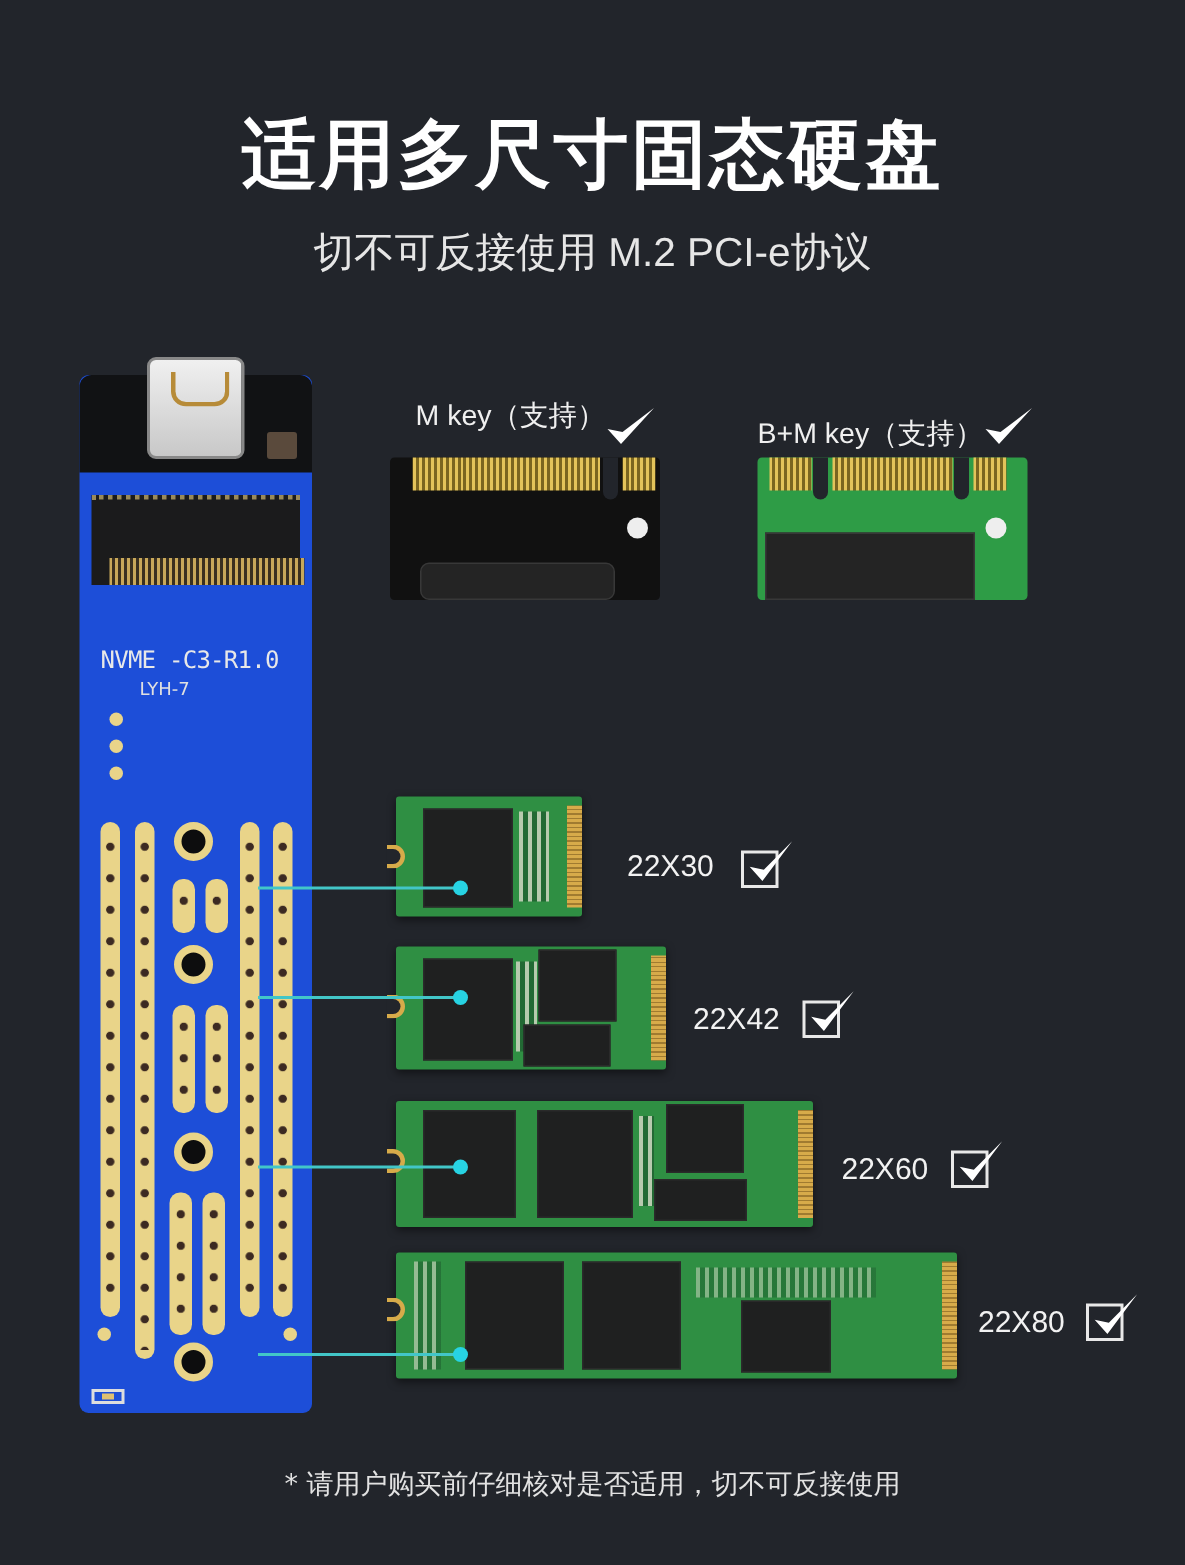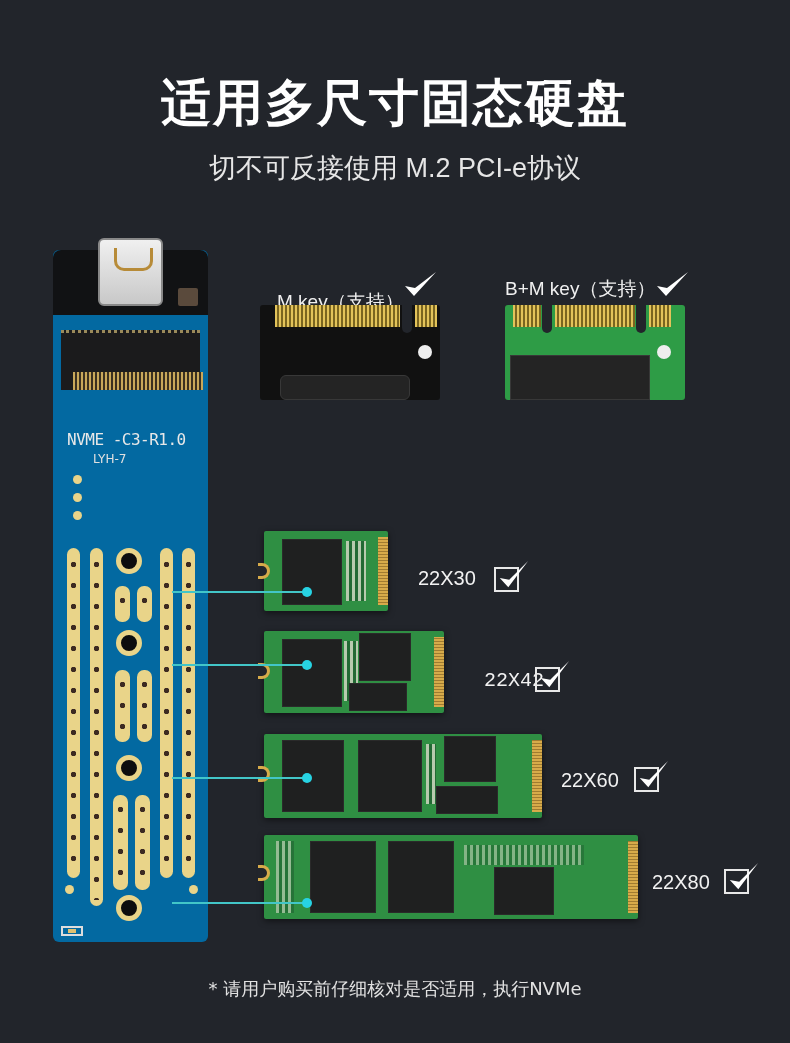--- a/index.html
+++ b/index.html
@@ -3,21 +3,21 @@
 <meta charset="utf-8">
 <style>
   * { box-sizing: border-box; margin: 0; padding: 0; }
   html, body { width: 790px; height: 1043px; background: #22252b; overflow: hidden; }
   body { position: relative; font-family: "DejaVu Sans", "Liberation Sans", sans-serif; color: #fff; }
 
   .title { position: absolute; top: 70px; left: 0; width: 790px; text-align: center; font-size: 50px; font-weight: bold; letter-spacing: 2px; color: #ffffff; }
   .subtitle { position: absolute; top: 150px; left: 0; width: 790px; text-align: center; font-size: 27px; color: #e6e6e6; font-family: "Liberation Sans", "DejaVu Sans", sans-serif; }
 
   
-  .adapter { position: absolute; left: 53px; top: 250px; width: 155px; height: 692px; background: #0369a1; border-radius: 6px; }
+  .adapter { position: absolute; left: 53px; top: 250px; width: 155px; height: 692px; background: #1d4ed8; border-radius: 6px; }
   .adapter .top-head { position: absolute; left: 0; top: 0; width: 155px; height: 65px; background: #111214; border-radius: 8px 8px 0 0; }
   .usbc { position: absolute; left: 45px; top: -12px; width: 65px; height: 68px; background: linear-gradient(#f0f0f0, #c8c8c8); border-radius: 6px; border: 2px solid #888; }
   .usbc::after { content:""; position:absolute; left:14px; top:8px; width:33px; height:20px; border:3px solid #b78b38; border-top:none; border-radius: 0 0 10px 10px; }
   .chip-l4 { position: absolute; left: 125px; top: 38px; width: 20px; height: 18px; background: #5a4a3c; border-radius: 2px; }
   .slot { position: absolute; left: 8px; top: 80px; width: 139px; height: 60px; background: #1b1b1c; border-top: 3px dotted #9a8a5a; }
   .slot .pins { position: absolute; left: 12px; bottom: 0; width: 130px; height: 18px; background: repeating-linear-gradient(90deg, #c8a85a 0 2px, #3a3020 2px 4px); }
   .pcb-label { position: absolute; left: 14px; top: 180px; font-size: 16px; color: #e8e8e8; font-family: "DejaVu Sans Mono", monospace; letter-spacing: -0.5px; }
   .pcb-sub { position: absolute; left: 40px; top: 202px; font-size: 12px; color: #e0e0e0; }
   .strip { position: absolute; width: 13px; background: #e9d489; border-radius: 7px; }
   .strip .holes { position: absolute; left: 3px; right: 3px; top: 6px; bottom: 6px; background: radial-gradient(circle, #3c2a22 2.5px, transparent 3px) 0 0 / 7px 21px repeat-y; }
@@ -108,21 +108,21 @@
     </div>
   <div class="pad" style="left:82px;top:545px;height:95px;">
       <div class="holes"></div>
     </div>
   <div class="ring" style="left:63px;top:645px;"></div>
   <div class="dot-pad" style="left:12px;top:635px;"></div>
   <div class="dot-pad" style="left:136px;top:635px;"></div>
   <div class="led"></div>
 </div>
 
-<div class="key-label" style="left:277px;top:289px;">M key（支持）</div>
+<div class="key-label" style="left:277px;top:264px;">M key（支持）</div>
 <svg class="check" style="left:402px;top:270px;" viewBox="0 0 36 30">
     <path d="M3 16 L12 26 L34 2 L13 18 Z" fill="#fff"></path>
   </svg>
 <div class="keycard m">
   <div class="gold" style="left:15px;width:125px;"></div>
   <div class="notch" style="left:142px;"></div>
   <div class="gold" style="left:155px;width:22px;"></div>
   <div class="chip" style="left:20px;top:70px;width:130px;height:25px;border-radius:6px;"></div>
   <div class="hole" style="left:158px;top:40px;"></div>
 </div>
@@ -159,21 +159,21 @@
 <div class="ssd" style="left:264px;top:631px;width:180px;height:82px;">
   <div class="halfhole" style="top:32px;"></div>
   <div class="nand" style="left:18px;top:8px;width:60px;height:68px;"></div>
   <div class="smd" style="left:80px;top:10px;width:14px;height:60px;"></div>
   <div class="nand" style="left:95px;top:2px;width:52px;height:48px;"></div>
   <div class="nand" style="left:85px;top:52px;width:58px;height:28px;"></div>
   <div class="edge" style="top:6px;height:70px;"></div>
 </div>
 <div class="connector" style="left:172px;top:664px;width:138px;"></div>
 <div class="connector-dot" style="left:302px;top:660px;"></div>
-<div class="size-label" style="left:484px;top:669px;font-family:Liberation Mono, monospace;">22X42</div>
+<div class="size-label" style="left:462px;top:669px;">22X42</div>
 <div class="checkbox" style="left:535px;top:667px;">
     <svg viewBox="0 0 36 36">
       <path d="M4 20 L13 30 L34 2 L14 22 Z" fill="#fff"></path>
     </svg>
   </div>
 
 <div class="ssd" style="left:264px;top:734px;width:278px;height:84px;">
   <div class="halfhole" style="top:32px;"></div>
   <div class="nand" style="left:18px;top:6px;width:62px;height:72px;"></div>
   <div class="nand" style="left:94px;top:6px;width:64px;height:72px;"></div>
@@ -202,13 +202,13 @@
 </div>
 <div class="connector" style="left:172px;top:902px;width:138px;"></div>
 <div class="connector-dot" style="left:302px;top:898px;"></div>
 <div class="size-label" style="left:652px;top:871px;">22X80</div>
 <div class="checkbox" style="left:724px;top:869px;">
     <svg viewBox="0 0 36 36">
       <path d="M4 20 L13 30 L34 2 L14 22 Z" fill="#fff"></path>
     </svg>
   </div>
 
-<div class="footer">* 请用户购买前仔细核对是否适用，执行NVMe</div>
+<div class="footer">* 请用户购买前仔细核对是否适用，切不可反接使用</div>
 
 </body></html>

